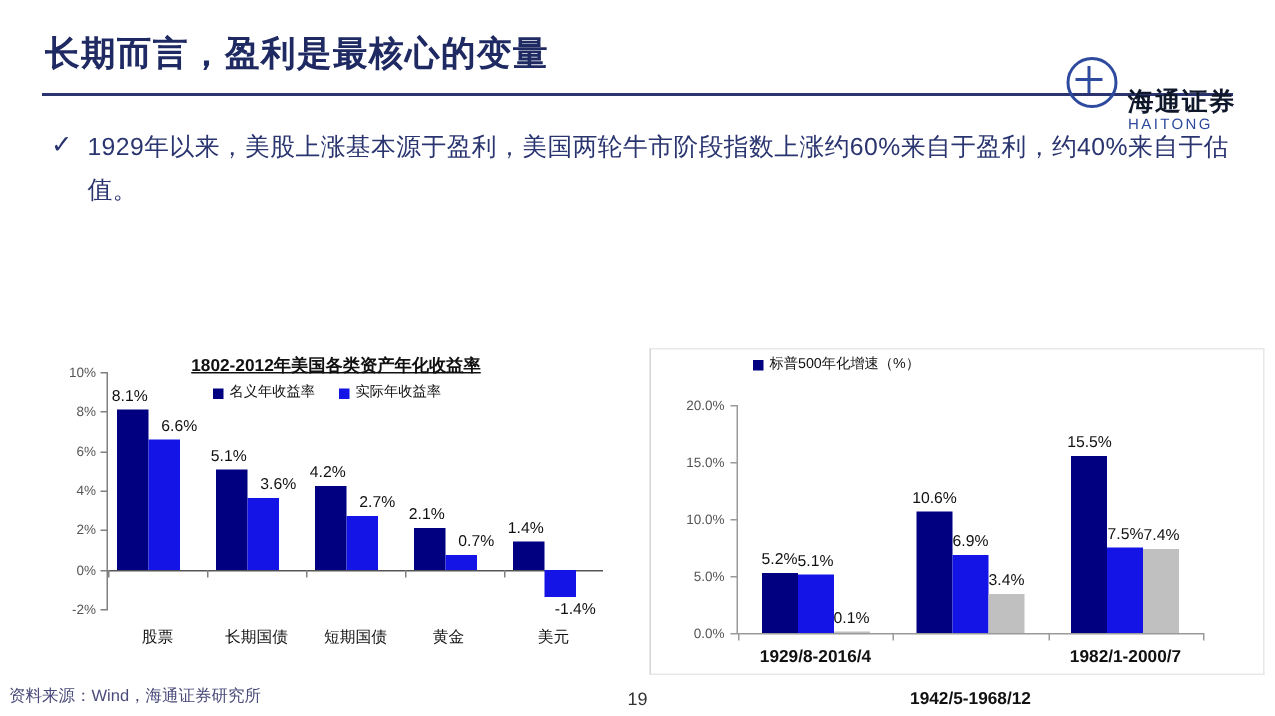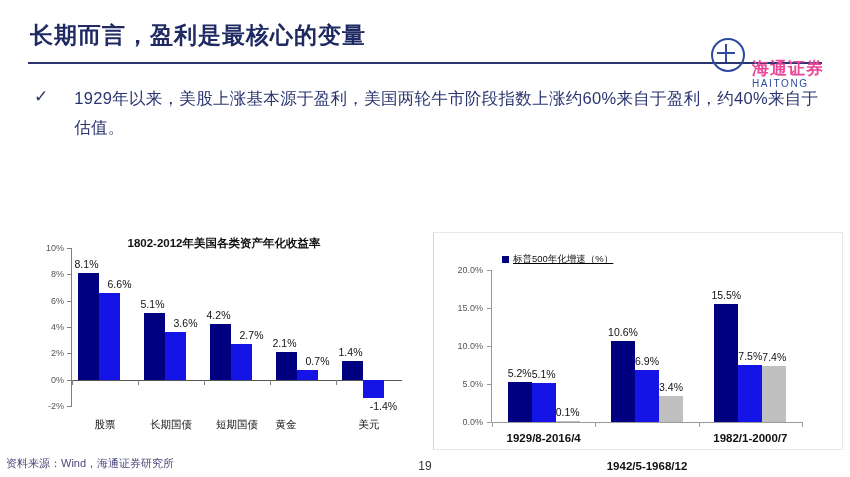--- a/index.html
+++ b/index.html
@@ -61,21 +61,21 @@
     width: 2px; height: 18px;
   }
   #brand-mark::after {
     left: 4px; top: 12px;
     width: 18px; height: 2px;
   }
   .brand-text { line-height: 1; }
   #brand-cn {
     font-size: 17px;
     font-weight: bold;
-    color: #ec4899;
+    color: #0f172a;
     font-family: "DejaVu Sans", sans-serif;
     letter-spacing: 1px;
     margin-top: 40px;
   }
   #brand-en {
     font-size: 10px;
     font-weight: normal;
     color: #2E4A9E;
     letter-spacing: 1.6px;
     margin-top: 2px;
@@ -92,30 +92,30 @@
     font-size: 17px;
     color: #2A3570;
     line-height: 1.55;
     flex: none;
   }
   #bullet-text {
     font-size: 16.5px;
     color: #2A3570;
     line-height: 1.75;
     letter-spacing: 0.3px;
-    margin-left: 16px;
   }
 
   
   .chart-panel { position: absolute; }
   .chart-title {
     position: absolute;
     text-align: center;
     font-weight: bold;
     color: #111;
+    text-decoration: underline;
   }
   .legend { position: absolute; }
   .legend-item {
     display: flex;
     align-items: center;
     gap: 4px;
     white-space: nowrap;
     line-height: 1.35;
   }
   .swatch { width: 7px; height: 7px; flex: none; }
@@ -158,21 +158,21 @@
   #right-frame {
     position: absolute;
     left: 3px; top: 0px;
     width: 410px; height: 218px;
     border-left: 1px solid #d4d4d4;
     border-top: 1px solid #e8e8e8;
     border-right: 1px solid #e8e8e8;
     border-bottom: 1px solid #e8e8e8;
     box-sizing: border-box;
   }
-  #right-legend { left: 72px; top: 21px; text-decoration: underline; }
+  #right-legend { left: 72px; top: 5px; }
   .right-xlabel { font-size: 11.5px; font-weight: bold; top: 196px; }
 
   
   #footer-source {
     position: absolute;
     left: 6px; bottom: 6px;
     font-size: 11px;
     color: #4A4A7A;
     white-space: nowrap;
   }
@@ -201,20 +201,30 @@
 
 <div id="bullet-block">
   <div id="bullet-row">
     <div id="bullet-check">✓</div>
     <div id="bullet-text">1929年以来，美股上涨基本源于盈利，美国两轮牛市阶段指数上涨约60%来自于盈利，约40%来自于估值。</div>
   </div>
 </div>
 
 <div id="chart-left" class="chart-panel">
   <div id="left-title" class="chart-title">1802-2012年美国各类资产年化收益率</div>
+  <div id="left-legend" class="legend">
+      <div class="legend-item">
+        <span class="swatch" style="background: rgb(0, 0, 128);"></span>
+        <span class="legend-label">名义年收益率</span>
+      </div>
+      <div class="legend-item">
+        <span class="swatch" style="background: rgb(20, 20, 230);"></span>
+        <span class="legend-label">实际年收益率</span>
+      </div>
+    </div>
   <div id="left-plot" style="width: 330px; height: 158px; left: 58px; top: 16px;">
       <div class="axis-line" style="left: -1px; top: 0px; width: 1px; height: 158px;"></div>
       <div class="axis-line" style="left: 0px; top: 131.667px; width: 330px; height: 1.5px; background: rgb(85, 85, 85);"></div>
       <div class="ytick" style="top: 158px; right: 338px;">-2%</div>
       <div class="tickmark" style="left: -5px; top: 158px; width: 5px; height: 1px;"></div>
       <div class="ytick" style="top: 131.667px; right: 338px;">0%</div>
       <div class="tickmark" style="left: -5px; top: 131.667px; width: 5px; height: 1px;"></div>
       <div class="ytick" style="top: 105.333px; right: 338px;">2%</div>
       <div class="tickmark" style="left: -5px; top: 105.333px; width: 5px; height: 1px;"></div>
       <div class="ytick" style="top: 79px; right: 338px;">4%</div>
@@ -241,21 +251,21 @@
       <div class="bar-label" style="left: 146.5px; top: 61.3667px;">4.2%</div>
       <div class="bar" style="left: 159px; top: 96.1167px; width: 21px; height: 35.55px; background: rgb(20, 20, 230);"></div>
       <div class="bar-label" style="left: 179.5px; top: 81.1167px;">2.7%</div>
       <div class="tickmark" style="left: 132px; top: 131.667px; width: 1px; height: 5px;"></div>
       <div class="xlabel left-xlabel" style="left: 165px; top: 170px;">短期国债</div>
       <div class="bar" style="left: 204px; top: 104.017px; width: 21px; height: 27.65px; background: rgb(0, 0, 128);"></div>
       <div class="bar-label" style="left: 212.5px; top: 89.0167px;">2.1%</div>
       <div class="bar" style="left: 225px; top: 122.45px; width: 21px; height: 9.21667px; background: rgb(20, 20, 230);"></div>
       <div class="bar-label" style="left: 245.5px; top: 107.45px;">0.7%</div>
       <div class="tickmark" style="left: 198px; top: 131.667px; width: 1px; height: 5px;"></div>
-      <div class="xlabel left-xlabel" style="left: 214px; top: 170px;">黄金</div>
+      <div class="xlabel left-xlabel" style="left: 227px; top: 170px;">黄金</div>
       <div class="bar" style="left: 270px; top: 113.233px; width: 21px; height: 18.4333px; background: rgb(0, 0, 128);"></div>
       <div class="bar-label" style="left: 278.5px; top: 98.2333px;">1.4%</div>
       <div class="bar" style="left: 291px; top: 131.667px; width: 21px; height: 18.4333px; background: rgb(20, 20, 230);"></div>
       <div class="bar-label" style="left: 311.5px; top: 152.1px;">-1.4%</div>
       <div class="tickmark" style="left: 264px; top: 131.667px; width: 1px; height: 5px;"></div>
       <div class="xlabel left-xlabel" style="left: 297px; top: 170px;">美元</div>
     </div>
 </div>
 
 <div id="chart-right" class="chart-panel">

